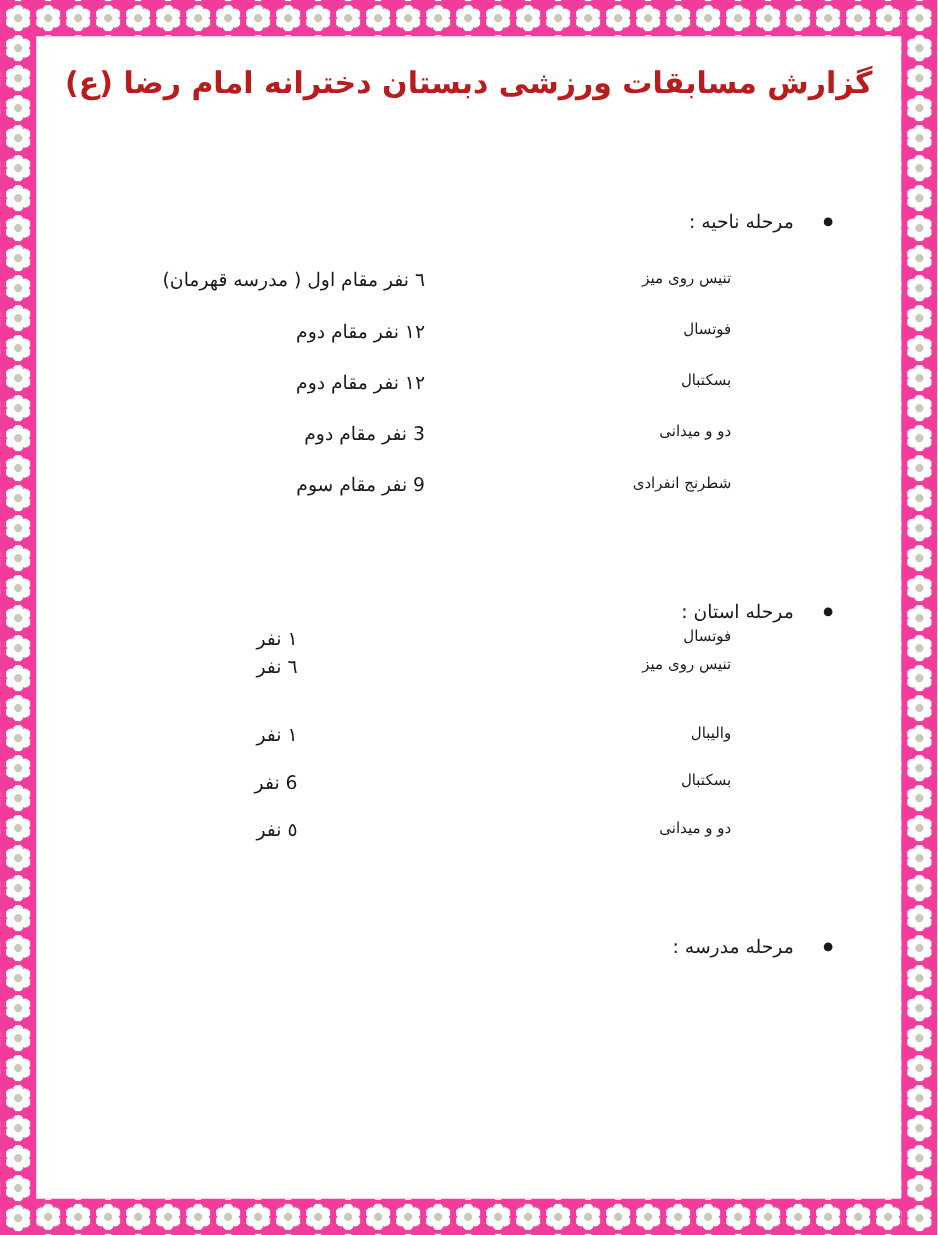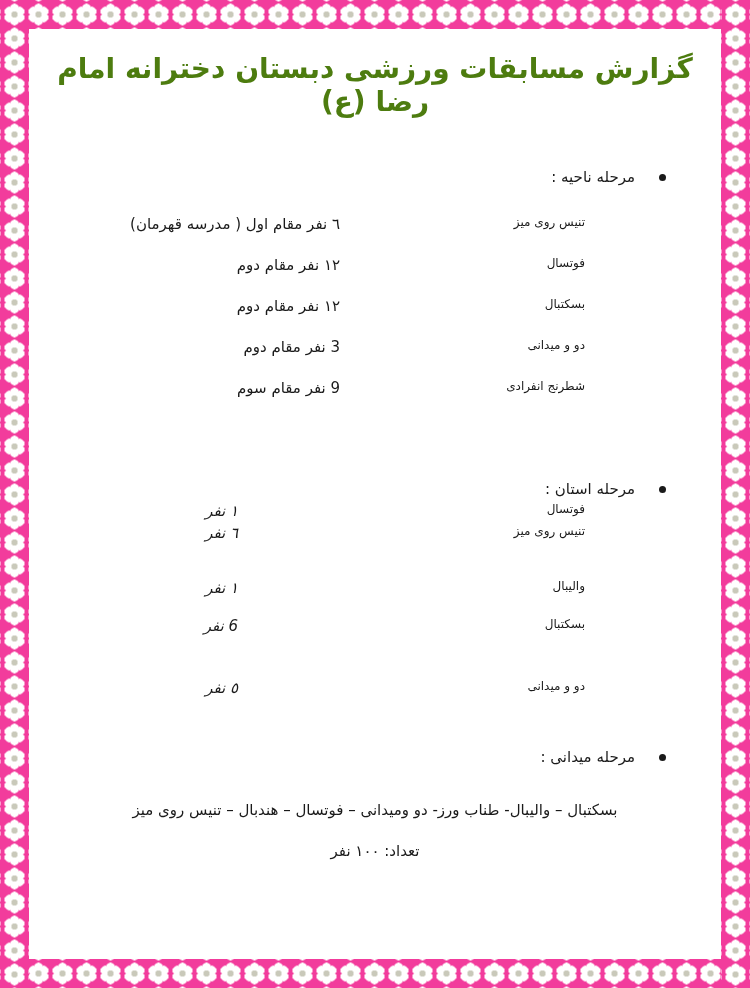--- a/index.html
+++ b/index.html
@@ -29,22 +29,22 @@
   }
   .b-top{top:0;left:0;width:100%;height:29px;}
   .b-bottom{bottom:0;left:0;width:100%;height:29px;}
   .b-left{top:0;left:0;width:29px;height:100%;}
   .b-right{top:0;right:0;width:29px;height:100%;}
 
   
   .title{
     position:absolute;top:52px;left:40px;right:40px;
     direction:rtl;text-align:center;
-    font-size:28px;font-weight:bold;
-    color:#4d7c0f;
+    font-size:24px;font-weight:bold;
+    color:#b91c1c;
     letter-spacing:-0.5px;
   }
 
   
   .heading{
     position:absolute;right:84px;
     direction:rtl;
     display:flex;align-items:center;gap:24px;
     font-size:15px;
   }
@@ -58,23 +58,23 @@
 
   
   .label{
     position:absolute;right:165px;
     direction:rtl;font-size:12px;white-space:nowrap;
   }
   .value{
     position:absolute;direction:rtl;font-size:15px;white-space:nowrap;margin-left:16px;
   }
   .sec1 .value{right:410px;}
-  .sec2 .value{right:512px;font-style:italic;}
+  .sec2 .value{right:512px;}
   .r1-0{top:215px}.r1-1{top:256px}.r1-2{top:297px}.r1-3{top:338px}.r1-4{top:379px}
-  .r2-0{top:502px}.r2-1{top:524px}.r2-2{top:579px}.r2-3{top:617px}.r2-4{top:679px}
+  .r2-0{top:502px}.r2-1{top:524px}.r2-2{top:579px}.r2-3{top:617px}.r2-4{top:655px}
 
   
   .center-line{
     position:absolute;left:60px;right:60px;
     direction:rtl;text-align:center;
     font-size:15px;white-space:nowrap;
   }
   .l3-0{top:801px;}
   .l3-1{top:842px;}
 </style>
@@ -119,18 +119,16 @@
     <div class="label r2-2">والیبال</div>
     <div class="value r2-2">١ نفر</div>
     <div class="label r2-3">بسکتبال</div>
     <div class="value r2-3">6 نفر</div>
     <div class="label r2-4">دو و میدانی</div>
     <div class="value r2-4">٥ نفر</div>
   </div>
 
   <div class="heading h3">
     <span class="bullet"></span>
-    <span>مرحله میدانی :</span>
+    <span>مرحله مدرسه :</span>
   </div>
-  <div class="center-line l3-0">بسکتبال – والیبال- طناب ورز- دو ومیدانی – فوتسال – هندبال – تنیس روی میز</div>
-  <div class="center-line l3-1">تعداد: ١٠٠ نفر</div>
 
 </div>
 
 </body></html>

